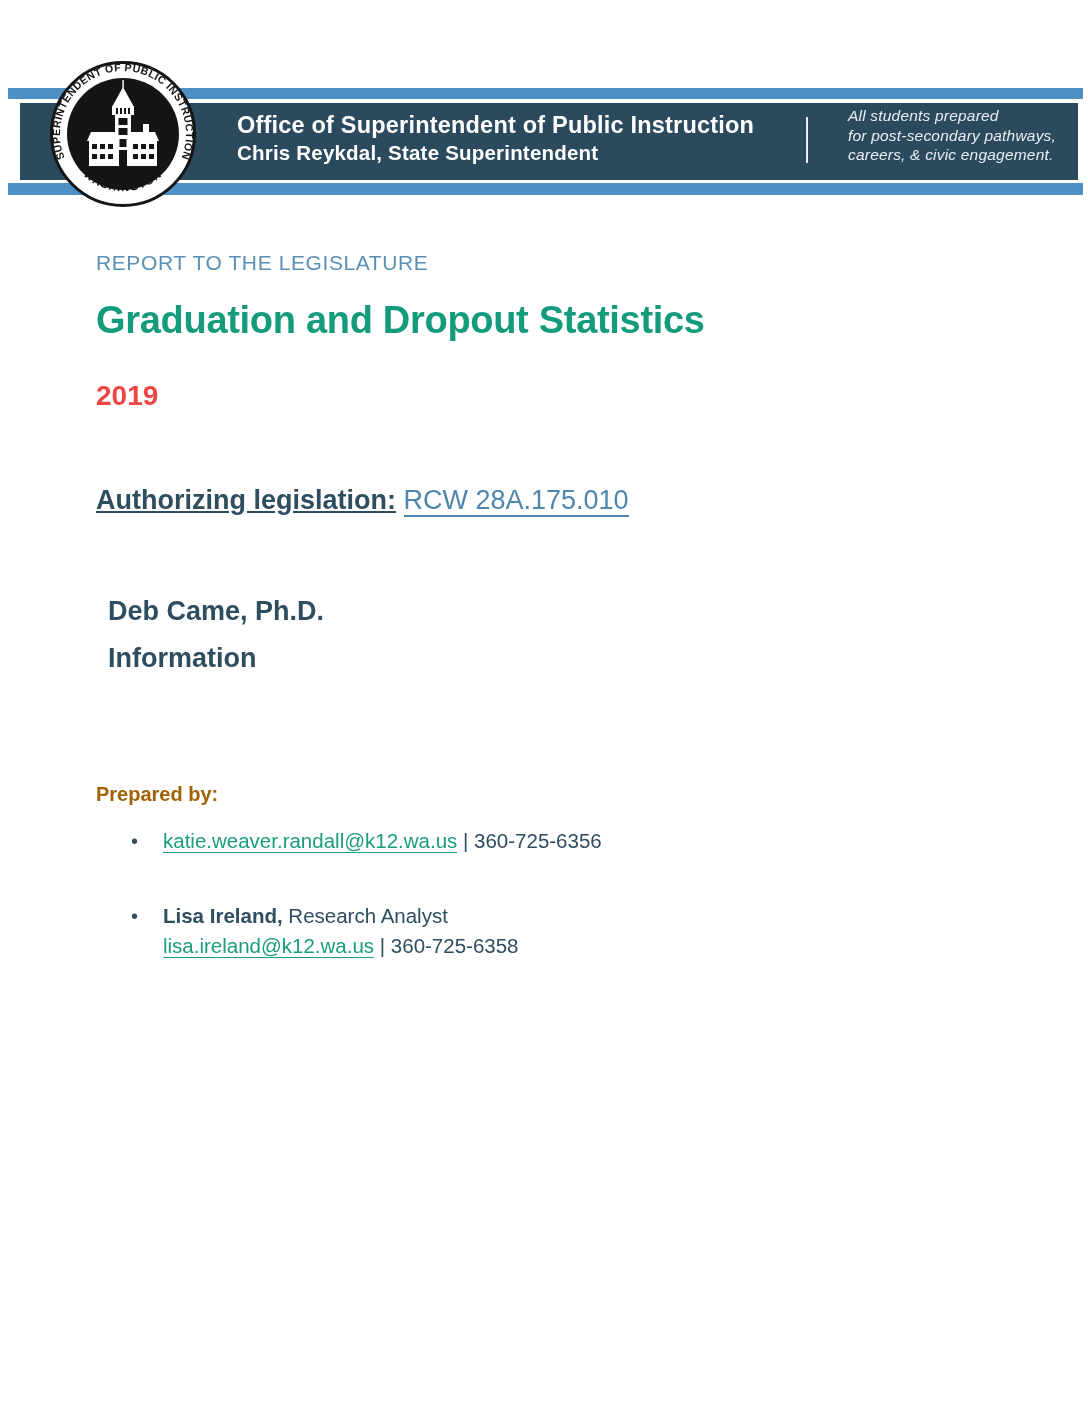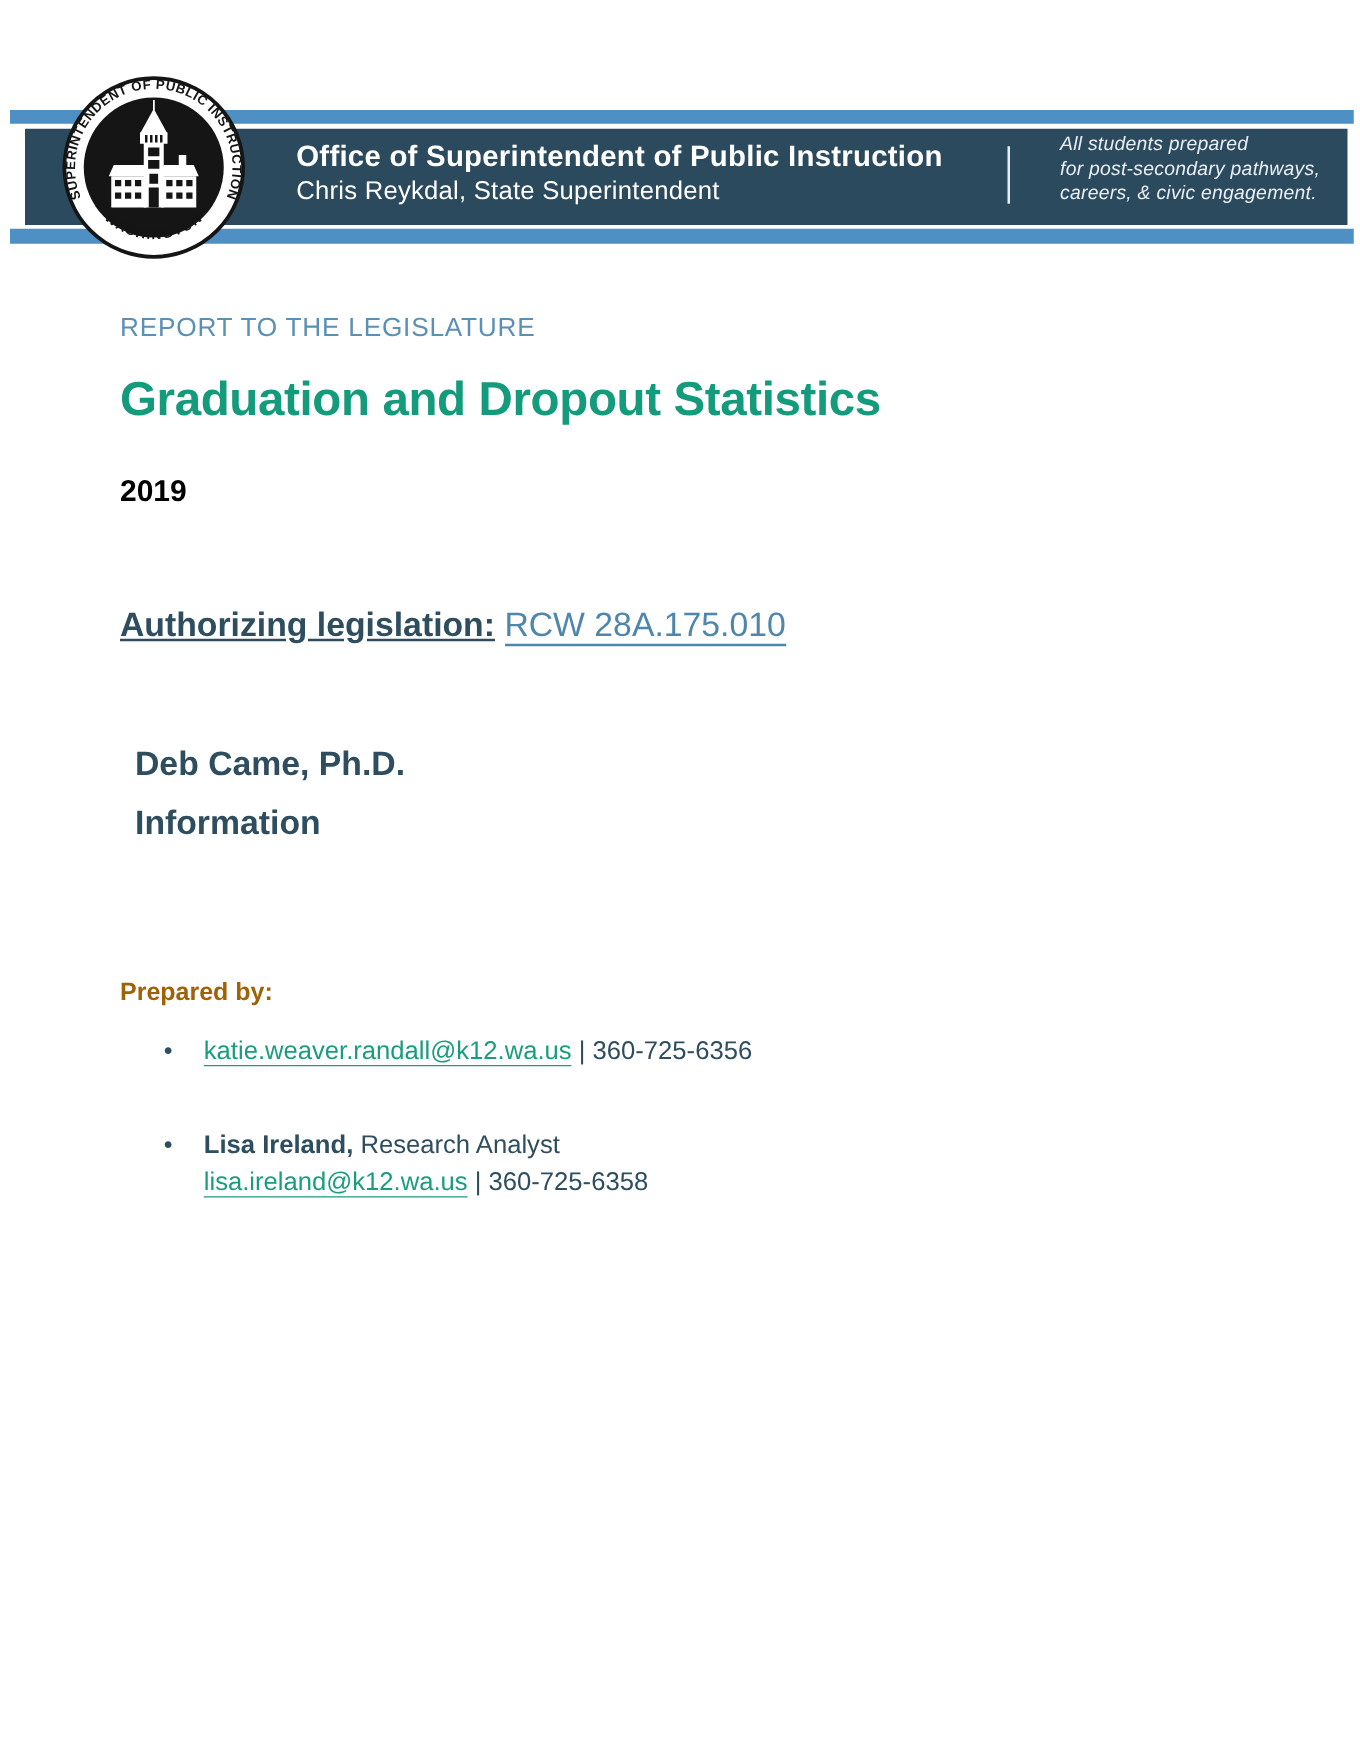--- a/index.html
+++ b/index.html
@@ -22,21 +22,21 @@
     left: 20px; top: 103px;
     width: 1058px; height: 77px;
     background: #2C4A5E;
   }
   .org-text {
     position: absolute;
     left: 237px; top: 110px;
     color: #ffffff;
   }
   .org-line1 { font-size: 23.5px; font-weight: bold; line-height: 30px; letter-spacing: 0.2px; }
-  .org-line2 { font-size: 20.5px; font-weight: normal; line-height: 25px; letter-spacing: 0.2px; }
+  .org-line2 { font-size: 20.5px; font-weight: bold; line-height: 25px; letter-spacing: 0.2px; }
   .header-divider {
     position: absolute;
     left: 806px; top: 117px;
     width: 2px; height: 46px;
     background: #e8eef3;
   }
   .tagline {
     position: absolute;
     left: 848px; top: 106px;
     color: #E8EEF3;
@@ -65,23 +65,23 @@
     position: absolute;
     left: 96px; top: 299px;
     font-size: 38px;
     font-weight: bold;
     letter-spacing: -0.3px;
     color: #149B7C;
   }
   .doc-year {
     position: absolute;
     left: 96px; top: 380px;
-    font-size: 24px;
-    font-weight: bold;
-    color: #000000;
+    font-size: 28px;
+    font-weight: bold;
+    color: #ef4444;
   }
   .auth-line {
     position: absolute;
     left: 96px; top: 485px;
     font-size: 27px;
     color: #2E4D5F;
   }
   .auth-label { font-weight: bold; text-decoration: underline; }
   .auth-link {
     color: #4E86AC;

